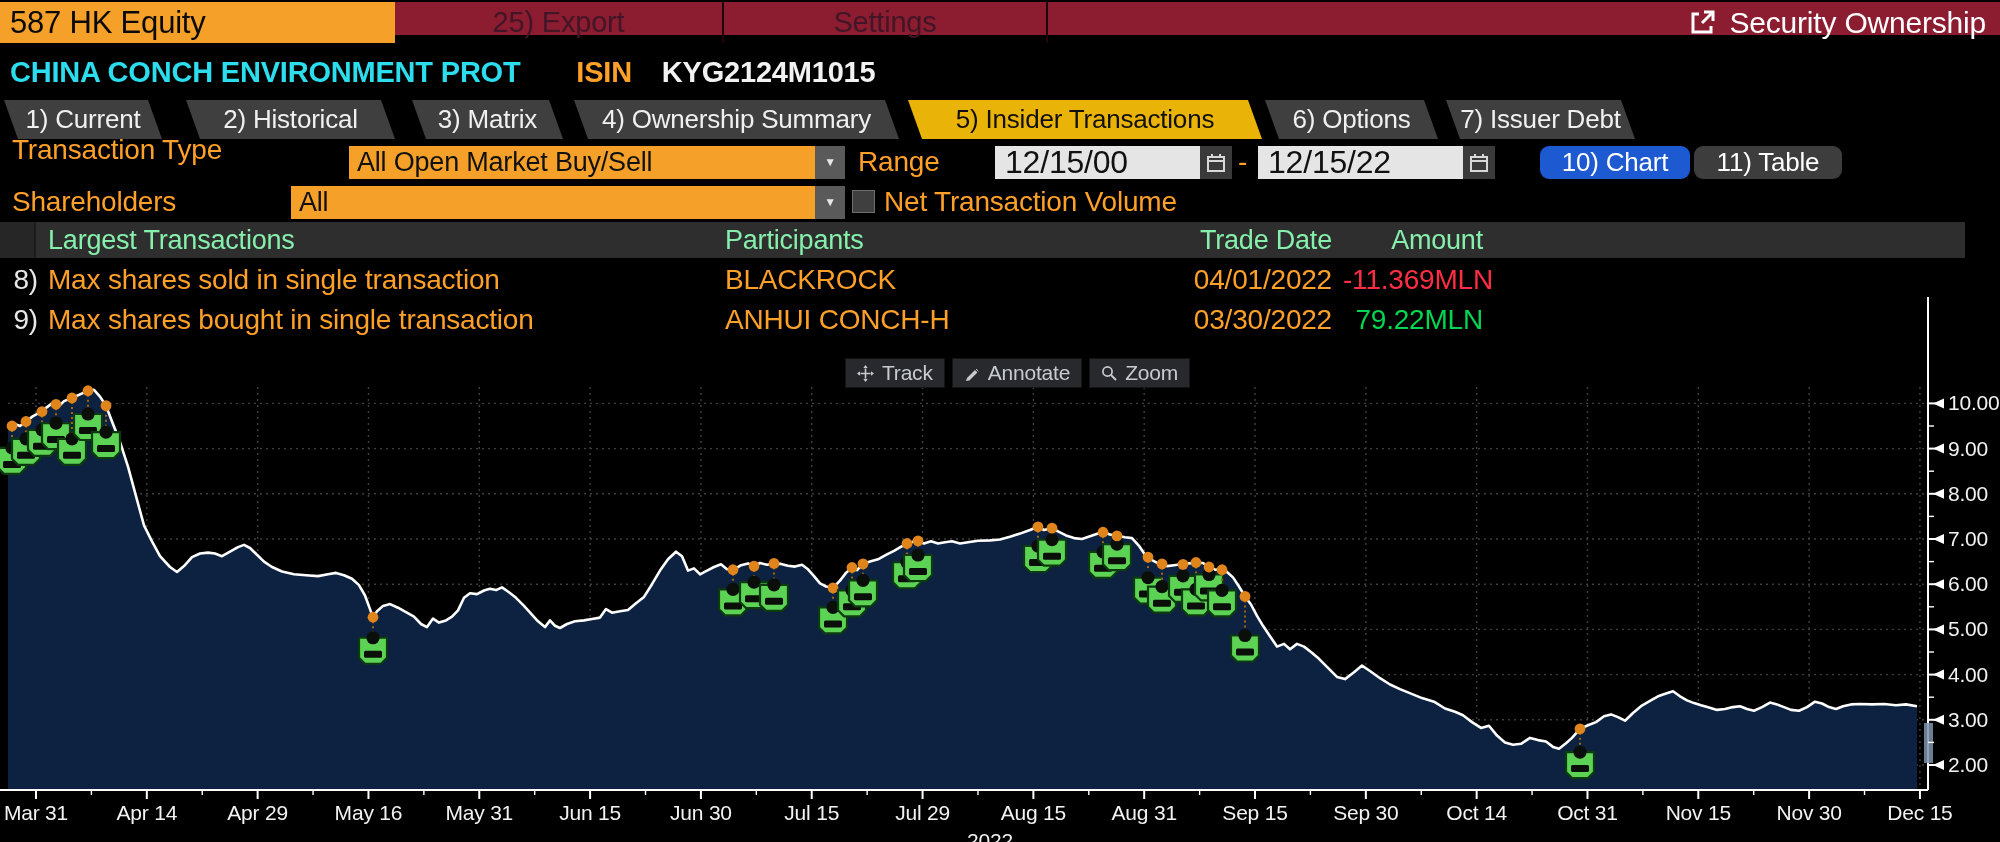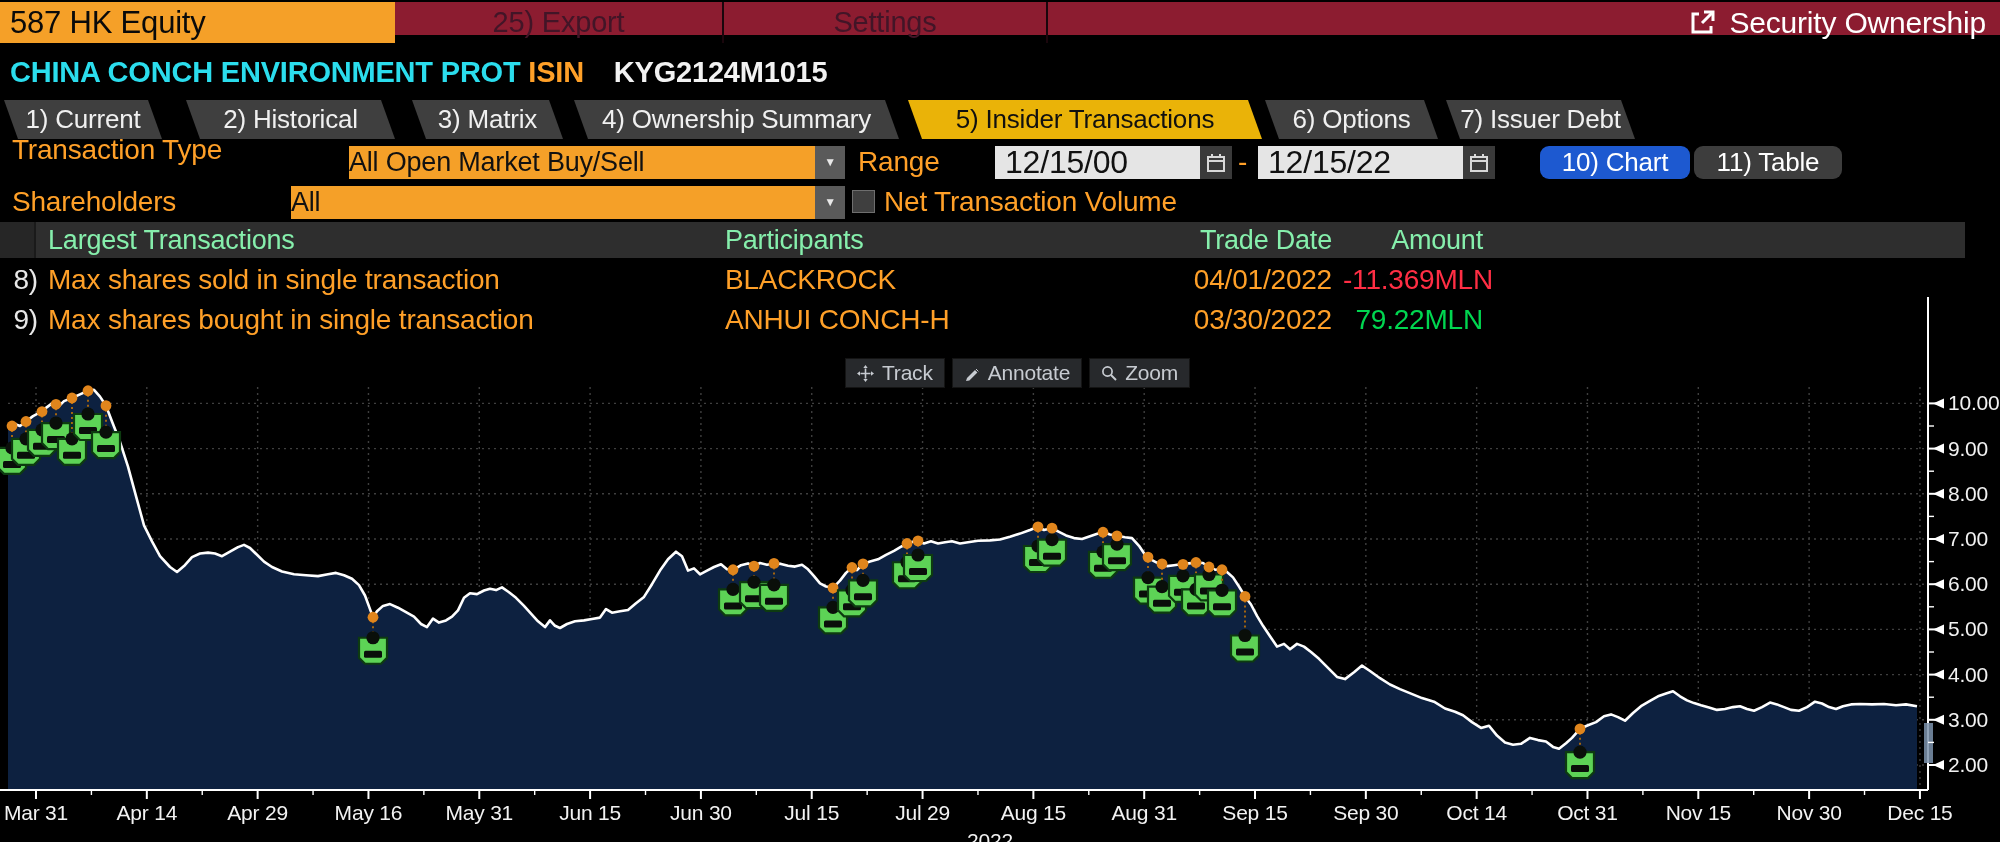--- a/index.html
+++ b/index.html
@@ -13,33 +13,33 @@
   .redbar{position:absolute;left:395px;top:2px;width:1605px;height:33px;background:#8c1c30;}
   .red-sec{position:absolute;top:0;height:41px;line-height:41px;font-size:29px;color:#421527;text-align:center;}
   .red-sep{position:absolute;top:0;width:2px;height:41px;background:#1a060c;}
   .fn-title{position:absolute;right:14px;top:0;height:41px;line-height:41px;color:#fff;font-size:30px;
             display:flex;align-items:center;gap:12px;}
   .fn-title svg{display:block;}
 
   
   .secline{position:absolute;left:10px;top:52px;height:40px;line-height:40px;font-size:29px;white-space:nowrap;}
   .sec-name{color:#2bdded;font-weight:bold;}
-  .isin-label{color:#ffa028;font-weight:bold;}
+  .isin-label{color:#ffa028;margin-left:48px;font-weight:bold;}
   .isin-val{color:#f2f2f2;margin-left:22px;font-weight:bold;}
 
   
   .tabs{position:absolute;left:0;top:100px;width:2000px;height:39px;}
   .tab{position:absolute;top:0;height:39px;line-height:39px;text-align:center;font-size:26px;color:#f0f0f0;
        background:#3f3f3f;clip-path:polygon(0 0, calc(100% - 14px) 0, 100% 100%, 14px 100%);cursor:pointer;}
   .tab.active{background:#eab308;color:#101010;}
 
   
   .ctl-label{position:absolute;height:36px;line-height:36px;color:#ffa028;font-size:28px;white-space:nowrap;}
   .sel{position:absolute;height:33px;background:#f5a028;color:#111;font-size:27px;line-height:33px;
-       box-sizing:border-box;white-space:nowrap;overflow:hidden;}
+       padding-left:8px;box-sizing:border-box;white-space:nowrap;overflow:hidden;}
   .arrowbox{position:absolute;width:30px;height:33px;background:#5a5a5a;color:#e8e8e8;font-size:12px;
             text-align:center;line-height:33px;}
   .datebox{position:absolute;height:33px;background:#e5e5e5;color:#111;font-size:32px;line-height:33px;
            text-align:left;padding-left:10px;box-sizing:border-box;}
   .iconbox{position:absolute;width:32px;height:33px;background:#3a3a3a;display:flex;align-items:center;justify-content:center;}
   .btn{position:absolute;height:33px;font-size:26px;line-height:33px;text-align:center;color:#fff;border-radius:9px;cursor:pointer;}
   .btn.blue{background:#1d59d0;}
   .btn.gray{background:#3d3d3d;}
   .checkbox{position:absolute;width:21px;height:21px;background:#3f3f3f;border:1px solid #6e6e6e;}
 

